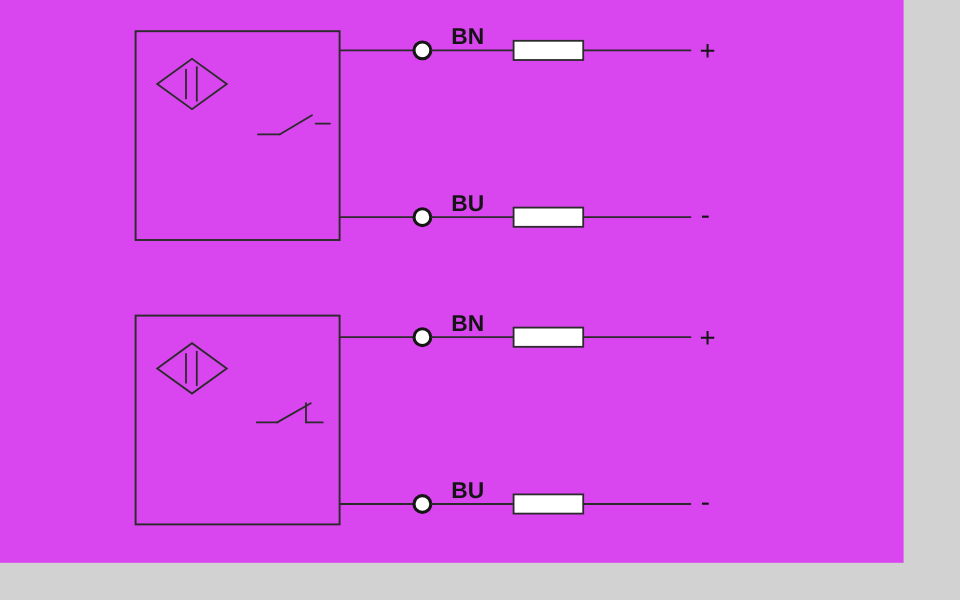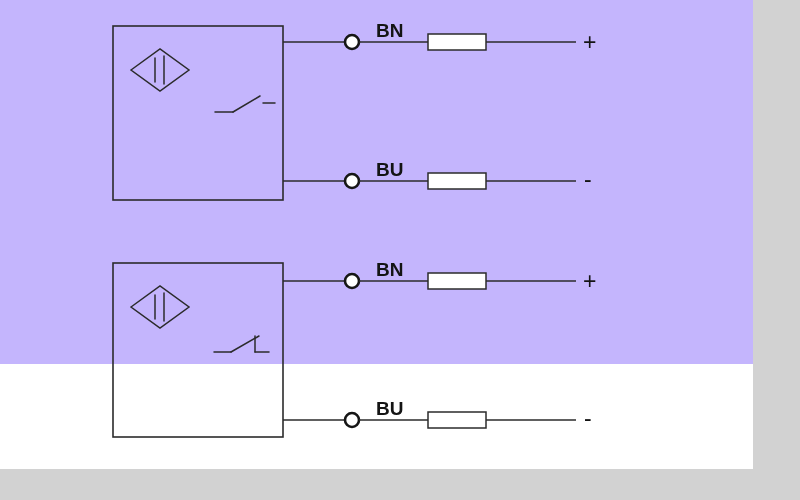--- a/index.html
+++ b/index.html
@@ -7,22 +7,22 @@
     padding: 0;
     background: #ffffff;
     width: 800px;
     height: 500px;
     overflow: hidden;
     font-family: "Liberation Sans", sans-serif;
   }
   .stage {
     position: relative;
     width: 800px;
-    height: 364px;
-    background: #c4b5fd;
+    height: 500px;
+    background: #d946ef;
   }
   svg { display: block; }
   .box {
     fill: none;
     stroke: #2b2b2b;
     stroke-width: 1.6;
   }
   .wire {
     stroke: #2b2b2b;
     stroke-width: 1.5;

